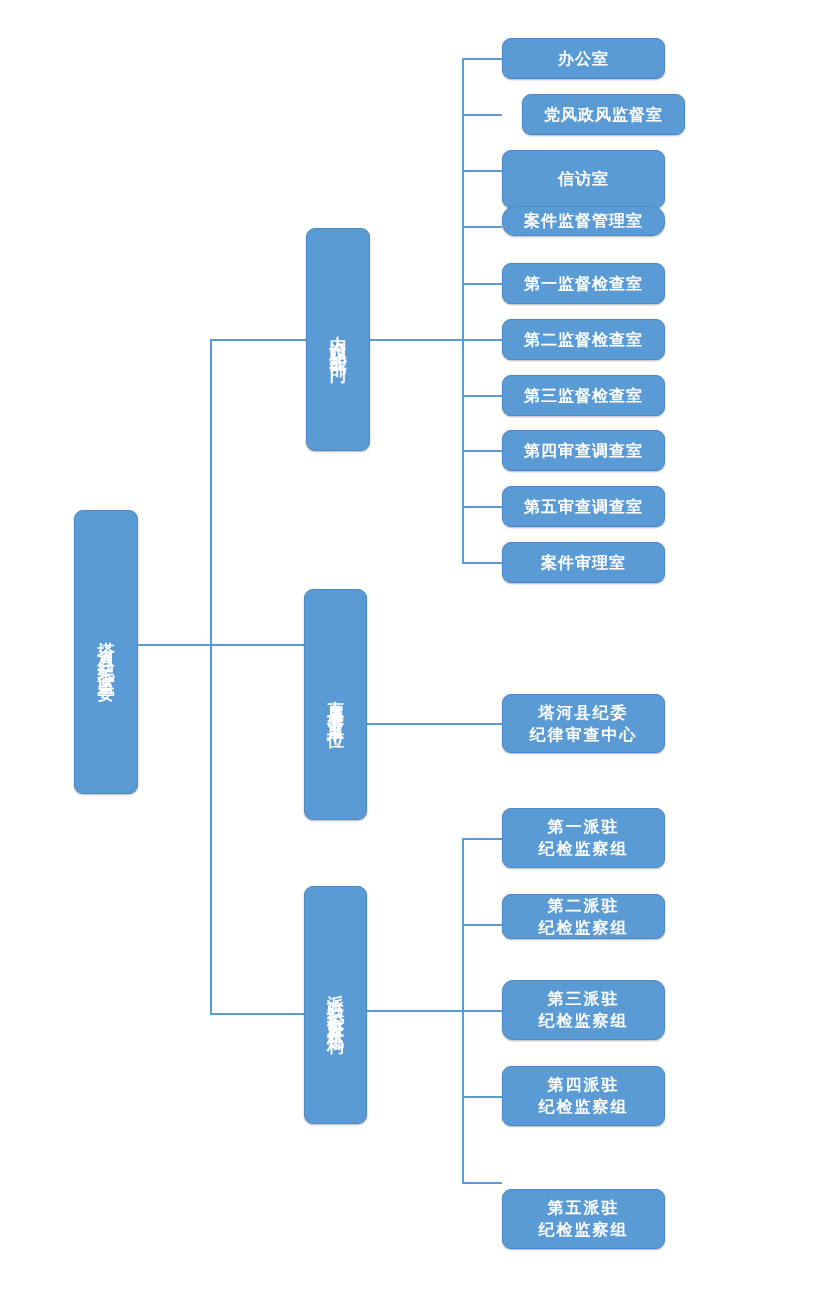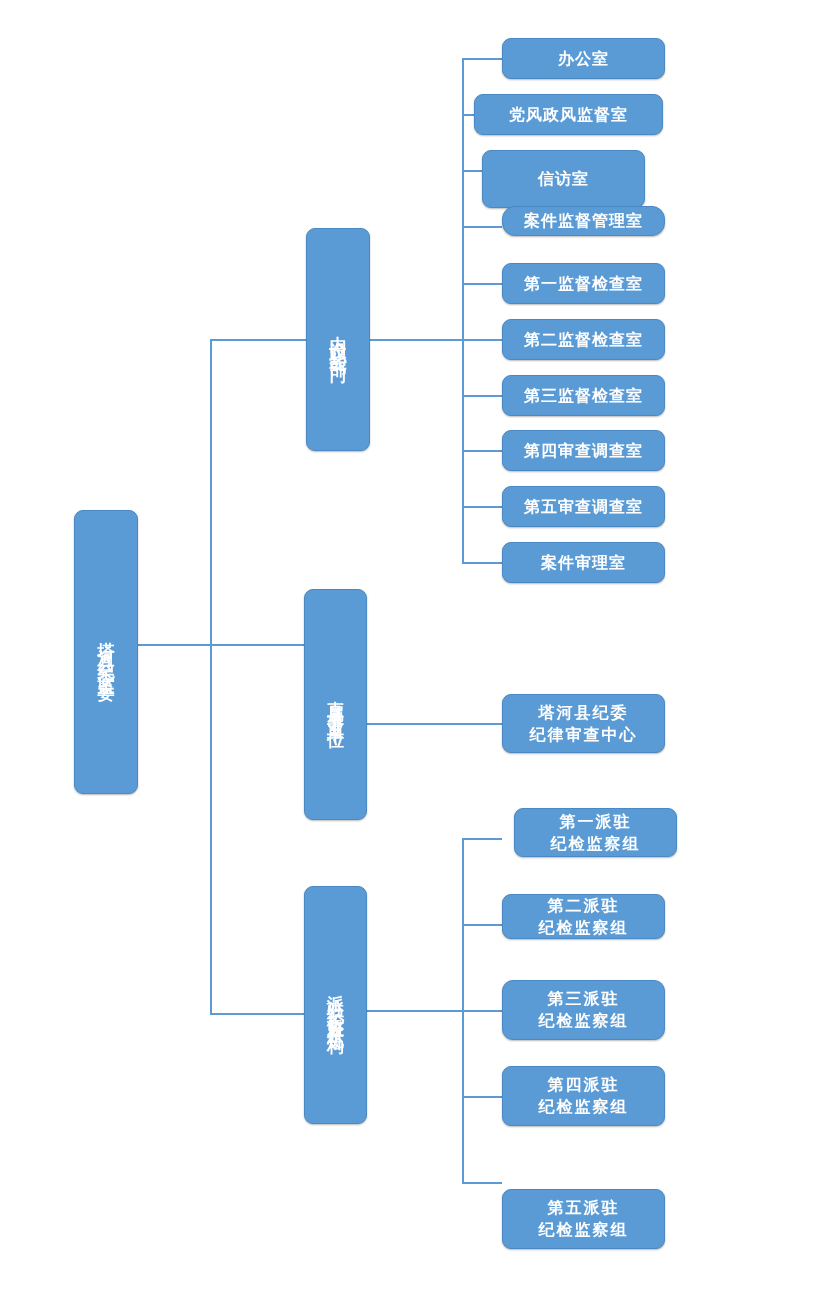--- a/index.html
+++ b/index.html
@@ -112,36 +112,36 @@
 
   <div class="node node-vertical node-root" style="left:74px; top:510px; width:64px; height:284px;">塔河县纪委监委</div>
 
   <div class="node node-vertical" style="left:306px; top:228px; width:64px; height:223px;">内设职能部门</div>
 
   <div class="node node-vertical" style="left:304px; top:589px; width:63px; height:231px;">直属事业单位</div>
 
   <div class="node node-vertical" style="left:304px; top:886px; width:63px; height:238px;">派驻纪检监察机构</div>
 
   <div class="node node-leaf" style="left:502px; top:38px;  width:163px; height:41px;">办公室</div>
-  <div class="node node-leaf" style="left:474px; top:94px;  width:189px; height:41px;">党风政风监督室</div>
-  <div class="node node-leaf" style="left:482px; top:150px; width:163px; height:58px;">信访室</div>
+  <div class="node node-leaf" style="left:522px; top:94px;  width:163px; height:41px;">党风政风监督室</div>
+  <div class="node node-leaf" style="left:502px; top:150px; width:163px; height:58px;">信访室</div>
   <div class="node node-leaf" style="left:502px; top:206px; width:163px; height:30px;border-radius:13px;">案件监督管理室</div>
   <div class="node node-leaf" style="left:502px; top:263px; width:163px; height:41px;">第一监督检查室</div>
   <div class="node node-leaf" style="left:502px; top:319px; width:163px; height:41px;">第二监督检查室</div>
   <div class="node node-leaf" style="left:502px; top:375px; width:163px; height:41px;">第三监督检查室</div>
   <div class="node node-leaf" style="left:502px; top:430px; width:163px; height:41px;">第四审查调查室</div>
   <div class="node node-leaf" style="left:502px; top:486px; width:163px; height:41px;">第五审查调查室</div>
   <div class="node node-leaf" style="left:502px; top:542px; width:163px; height:41px;">案件审理室</div>
 
   <div class="node node-leaf two-line" style="left:502px; top:694px; width:163px; height:59px;">
     <span class="ln">塔河县纪委</span>
     <span class="ln">纪律审查中心</span>
   </div>
 
-  <div class="node node-leaf two-line" style="left:514px; top:808px; width:163px; height:49px;">
+  <div class="node node-leaf two-line" style="left:502px; top:808px; width:163px; height:60px;">
     <span class="ln">第一派驻</span>
     <span class="ln">纪检监察组</span>
   </div>
   <div class="node node-leaf two-line" style="left:502px; top:894px; width:163px; height:45px;">
     <span class="ln">第二派驻</span>
     <span class="ln">纪检监察组</span>
   </div>
   <div class="node node-leaf two-line" style="left:502px; top:980px; width:163px; height:60px;border-radius:11px;">
     <span class="ln">第三派驻</span>
     <span class="ln">纪检监察组</span>

